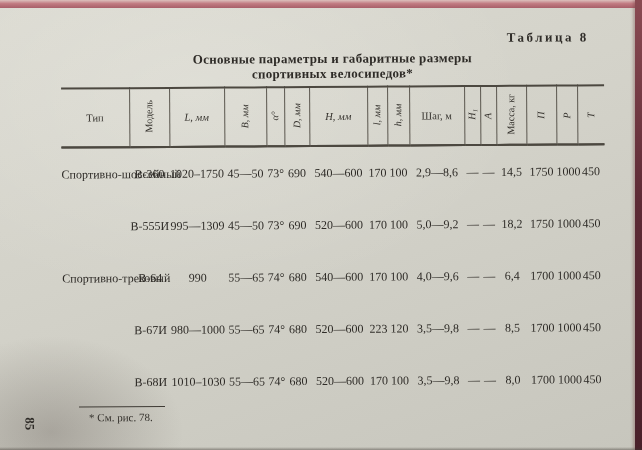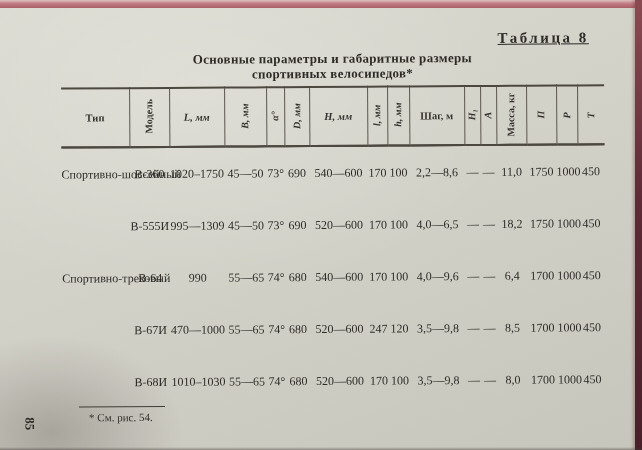--- a/index.html
+++ b/index.html
@@ -27,34 +27,34 @@
   .edge-bottom{
     position:absolute;left:0;right:0;bottom:0;height:3px;
     background:linear-gradient(0deg,rgba(60,54,48,.45),rgba(60,54,48,0));
   }
   .content{
     position:absolute;inset:0;
     transform:rotate(-0.35deg);transform-origin:320px 240px;
   }
   .tab-caption{
     position:absolute;top:31px;right:52px;
-    font-size:15px;font-weight:bold;letter-spacing:2.5px;color:#2f2c28;text-decoration:underline;
+    font-size:13px;font-weight:bold;letter-spacing:2.5px;color:#2f2c28;
   }
   .doc-title{
     position:absolute;top:51px;left:62px;width:543px;
     text-align:center;font-size:13px;font-weight:bold;line-height:15px;
     letter-spacing:.3px;color:#2f2c28;
   }
   table.spec{
     position:absolute;top:86px;left:62px;
     border-collapse:collapse;table-layout:fixed;width:543px;
     border-top:2px solid #4c4840;
   }
   table.spec th{
-    height:57px;padding:0 1px;font-weight:bold;font-size:10.5px;
+    height:57px;padding:0 1px;font-weight:normal;font-size:10.5px;
     border-bottom:2px solid #4c4840;border-left:1px solid #5a564e;
     text-align:center;vertical-align:middle;color:#36332e;
   }
   table.spec th:first-child{border-left:none;}
   th.it{font-style:italic;}
   th.v span{
     display:inline-block;writing-mode:vertical-rl;transform:rotate(180deg);
     line-height:1;white-space:nowrap;max-height:54px;font-size:10px;
   }
   table.spec td{
@@ -136,39 +136,39 @@
         <tr>
           <td class="tp">Спортивно-шоссейный</td>
           <td>В-360</td>
           <td>1020–1750</td>
           <td>45—50</td>
           <td>73°</td>
           <td>690</td>
           <td>540—600</td>
           <td>170</td>
           <td>100</td>
-          <td>2,2—8,6</td>
-          <td>—</td>
-          <td>—</td>
-          <td>11,0</td>
+          <td>2,9—8,6</td>
+          <td>—</td>
+          <td>—</td>
+          <td>14,5</td>
           <td>1750</td>
           <td>1000</td>
           <td>450</td>
         </tr>
         <tr>
           <td class="tp"></td>
           <td>В-555И</td>
           <td>995—1309</td>
           <td>45—50</td>
           <td>73°</td>
           <td>690</td>
           <td>520—600</td>
           <td>170</td>
           <td>100</td>
-          <td>4,0—6,5</td>
+          <td>5,0—9,2</td>
           <td>—</td>
           <td>—</td>
           <td>18,2</td>
           <td>1750</td>
           <td>1000</td>
           <td>450</td>
         </tr>
         <tr>
           <td class="tp">Спортивно-трековый</td>
           <td>В-64</td>
@@ -183,26 +183,26 @@
           <td>—</td>
           <td>—</td>
           <td>6,4</td>
           <td>1700</td>
           <td>1000</td>
           <td>450</td>
         </tr>
         <tr>
           <td class="tp"></td>
           <td>В-67И</td>
-          <td>470—1000</td>
+          <td>980—1000</td>
           <td>55—65</td>
           <td>74°</td>
           <td>680</td>
           <td>520—600</td>
-          <td>247</td>
+          <td>223</td>
           <td>120</td>
           <td>3,5—9,8</td>
           <td>—</td>
           <td>—</td>
           <td>8,5</td>
           <td>1700</td>
           <td>1000</td>
           <td>450</td>
         </tr>
         <tr>
@@ -220,17 +220,17 @@
           <td>—</td>
           <td>8,0</td>
           <td>1700</td>
           <td>1000</td>
           <td>450</td>
         </tr>
       </tbody>
     </table>
 
     <div class="foot-rule"></div>
-    <div class="footnote">* См. рис. 54.</div>
+    <div class="footnote">* См. рис. 78.</div>
     <div class="pagenum">85</div>
 
   </div>
 </div>
 
 </body></html>

